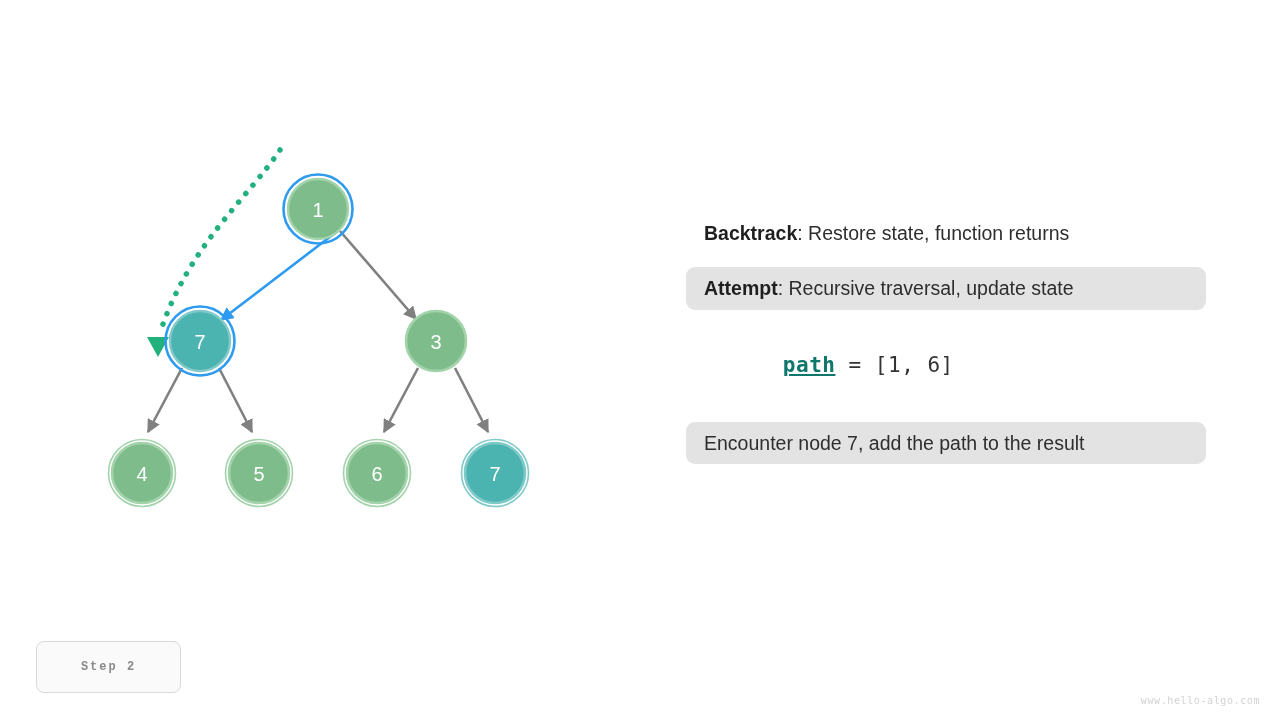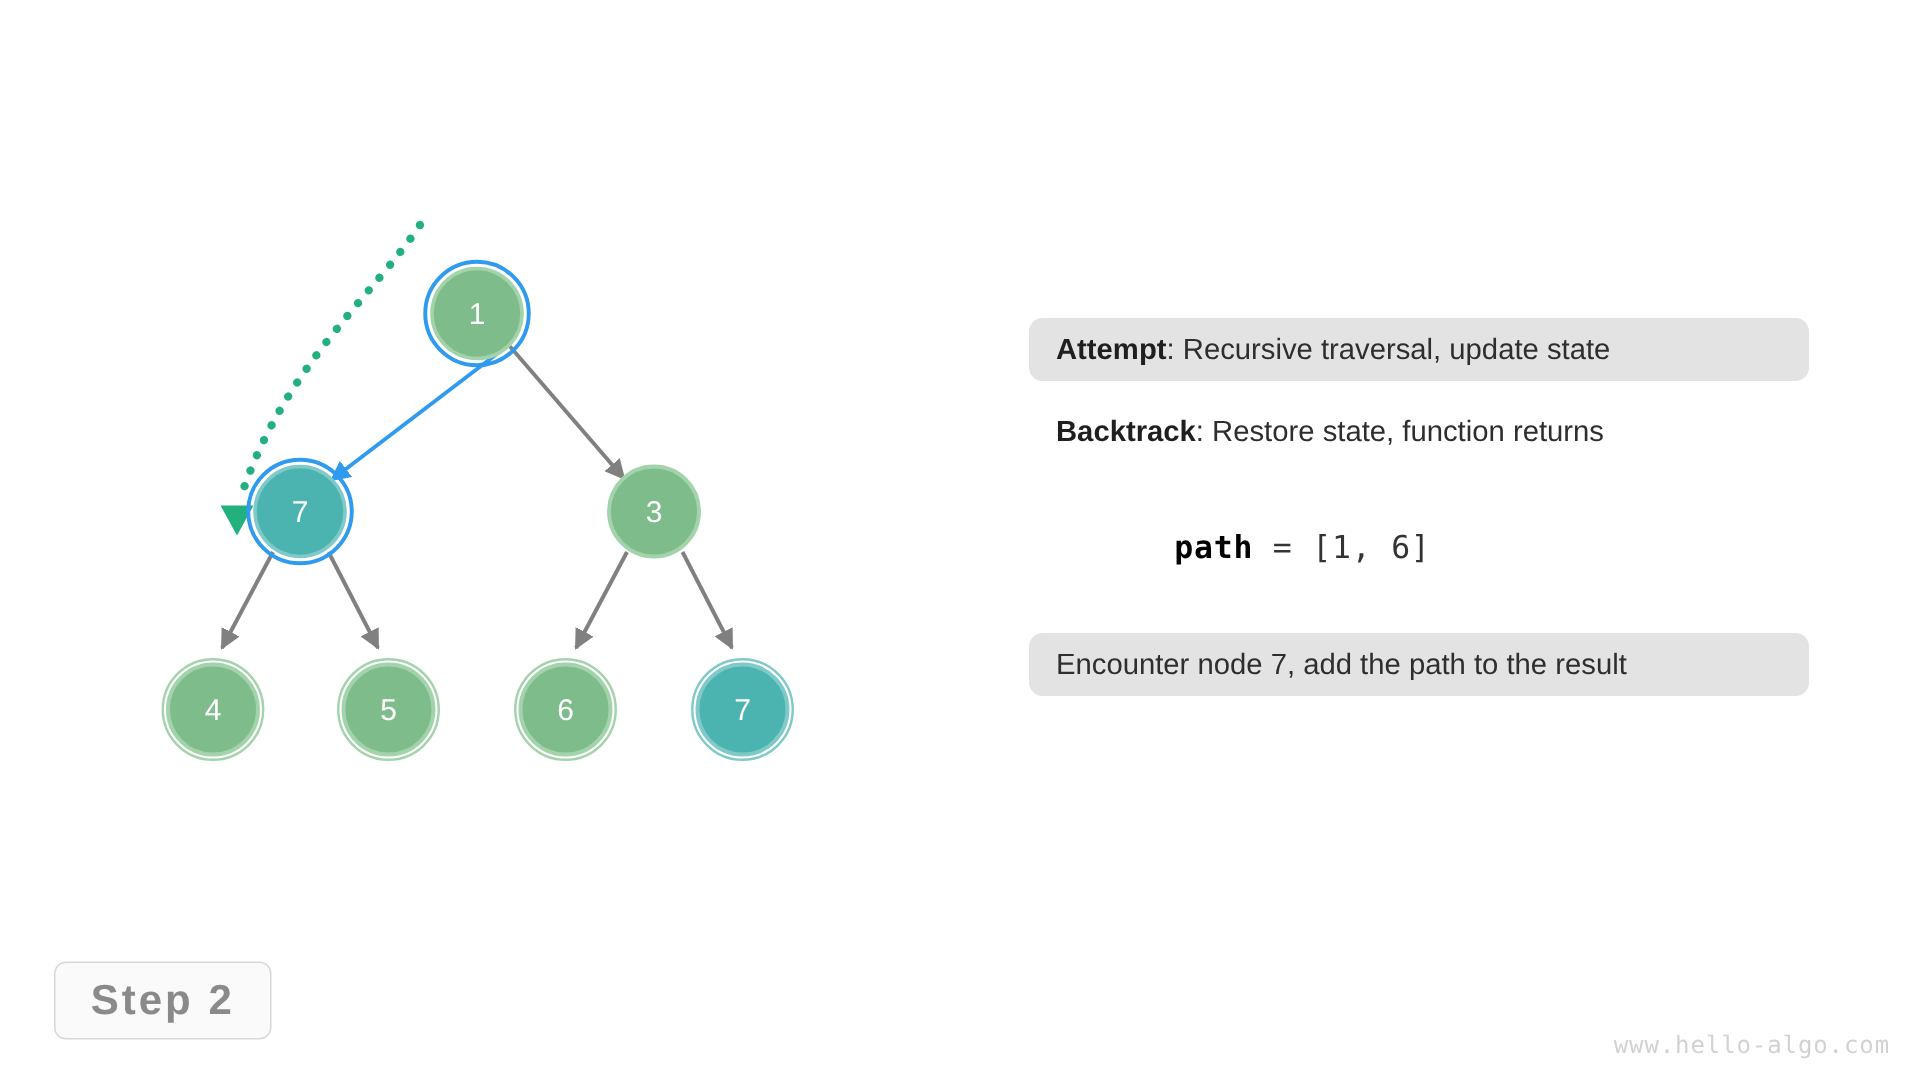--- a/index.html
+++ b/index.html
@@ -77,56 +77,57 @@
     display: block;
     font-family: "DejaVu Sans Mono", "Liberation Mono", monospace;
     font-size: 21px;
     color: #333333;
     padding: 6px 18px 10px 18px;
     margin-bottom: 11px;
     letter-spacing: 0.5px;
     white-space: pre;
   }
   .var-path {
-    color: #000000;
-    font-weight: bold;
+    color: #0f766e;
+    font-weight: bold;
+    text-decoration: underline;
   }
   .var-res {
     color: #2f9e8f;
     font-weight: bold;
   }
 
   
   #step-badge {
     position: absolute;
     left: 36px;
     top: 641px;
     width: 145px;
     height: 52px;
     box-sizing: border-box;
     border: 1px solid #d8d8d8;
     border-radius: 8px;
     background: #fafafa;
     display: flex;
     align-items: center;
     justify-content: center;
-    font-family: Liberation Sans, sans-serif;
-    font-size: 28px;
+    font-family: Liberation Mono, monospace;
+    font-size: 12px;
     font-weight: bold;
     letter-spacing: 2px;
     color: #8a8a8a;
   }
 
   
   #watermark {
     position: absolute;
     right: 20px;
     bottom: 14px;
     font-family: "DejaVu Sans Mono", "Liberation Mono", monospace;
-    font-size: 16px;
+    font-size: 10px;
     color: #d2d2d2;
     letter-spacing: 0.6px;
   }
 </style>
 </head>
 <body>
 
 <div id="stage">
 
   <svg id="tree-svg" viewBox="0 0 640 720">
@@ -194,26 +195,26 @@
         <circle cx="495" cy="473" r="30" fill="#4bb3b0" stroke="#7fcac8" stroke-width="2.6"></circle>
         <circle cx="495" cy="473" r="33.5" fill="none" stroke="#7fcac8" stroke-width="1.6"></circle>
         <text class="node-text" x="495" y="474">7</text>
       </g>
 
     </g>
   </svg>
 
   <div id="panel">
 
+    <div class="line plain">
+      <b>Backtrack</b><span>: Restore state, function returns</span>
+    </div>
+
     <div class="line hl">
       <b>Attempt</b><span>: Recursive traversal, update state</span>
-    </div>
-
-    <div class="line plain">
-      <b>Backtrack</b><span>: Restore state, function returns</span>
     </div>
 
     <div class="codeline">
       <span class="var-path">path</span><span> = [1, 6]</span>
     </div>
 
     <div class="line hl">
       <span>Encounter node 7, add the path to the result</span>
     </div>
 

